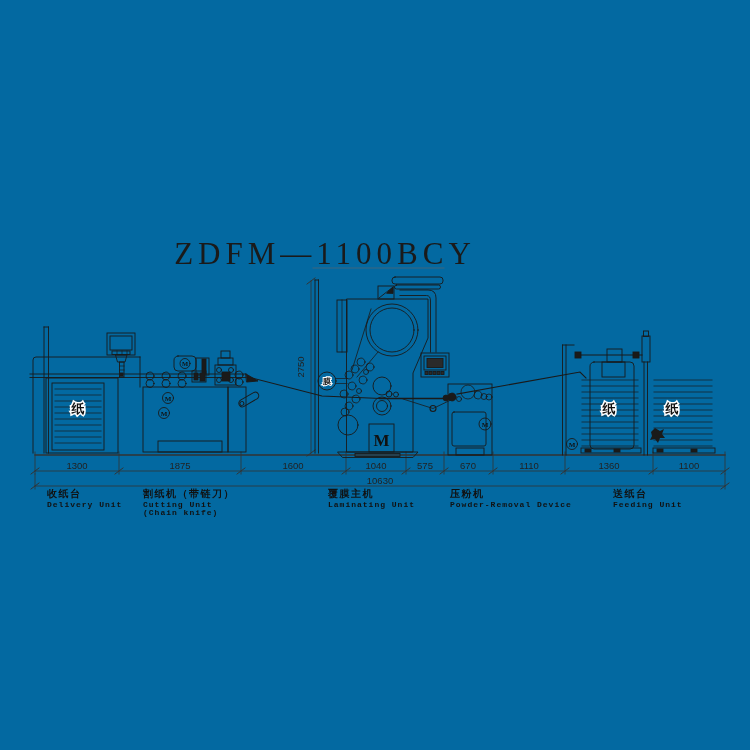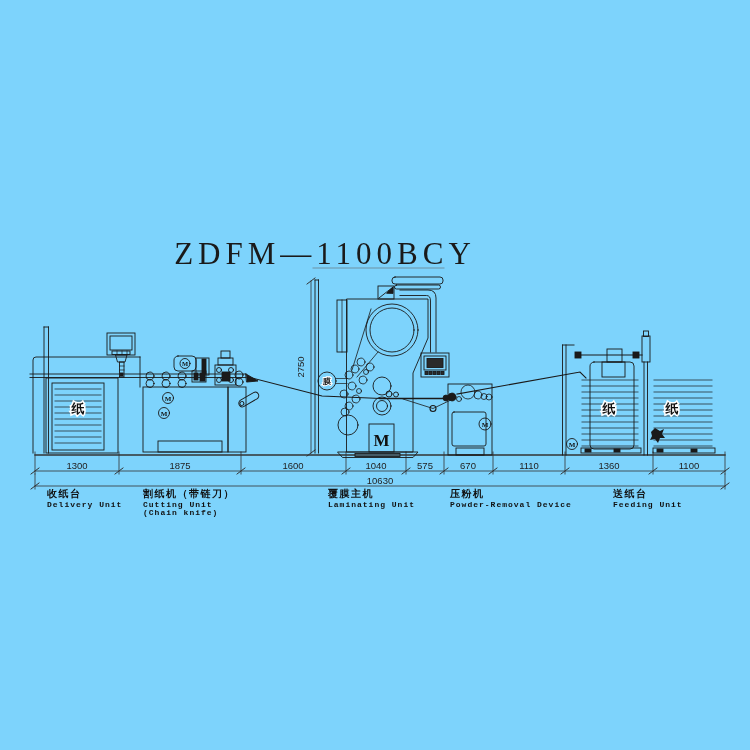--- a/index.html
+++ b/index.html
@@ -1,16 +1,16 @@
 <!DOCTYPE html>
 <html><head>
 <meta charset="utf-8">
 <style>
   html,body{margin:0;padding:0;background:#fff;}
-  .canvas{position:relative;width:750px;height:750px;background:#7dd3fc;overflow:hidden;}
+  .canvas{position:relative;width:750px;height:750px;background:#0369a1;overflow:hidden;}
   svg{position:absolute;left:0;top:0;}
   text{fill:#111;stroke:none;}
   .title-txt{font-family:"Liberation Serif",serif;font-size:31px;letter-spacing:5px;fill:#1a1a1a;}
   .dim-txt{font-family:"Liberation Sans",sans-serif;font-size:9.5px;fill:#222;}
   .zh-txt{font-family:"DejaVu Sans",sans-serif;font-size:10px;font-weight:bold;letter-spacing:1.5px;fill:#111;}
   .en-txt{font-family:"Liberation Mono",monospace;font-size:8px;font-weight:bold;letter-spacing:1px;fill:#111;}
   .m-label{font-family:"Liberation Serif",serif;font-size:7px;font-weight:bold;text-anchor:middle;}
   .m-small{font-family:"Liberation Serif",serif;font-size:6.5px;font-weight:bold;text-anchor:middle;}
   .m-big{font-family:"Liberation Serif",serif;font-size:17px;font-weight:bold;text-anchor:middle;}
   .paper-char{font-family:"Liberation Serif",serif;font-size:13px;font-weight:bold;text-anchor:middle;

